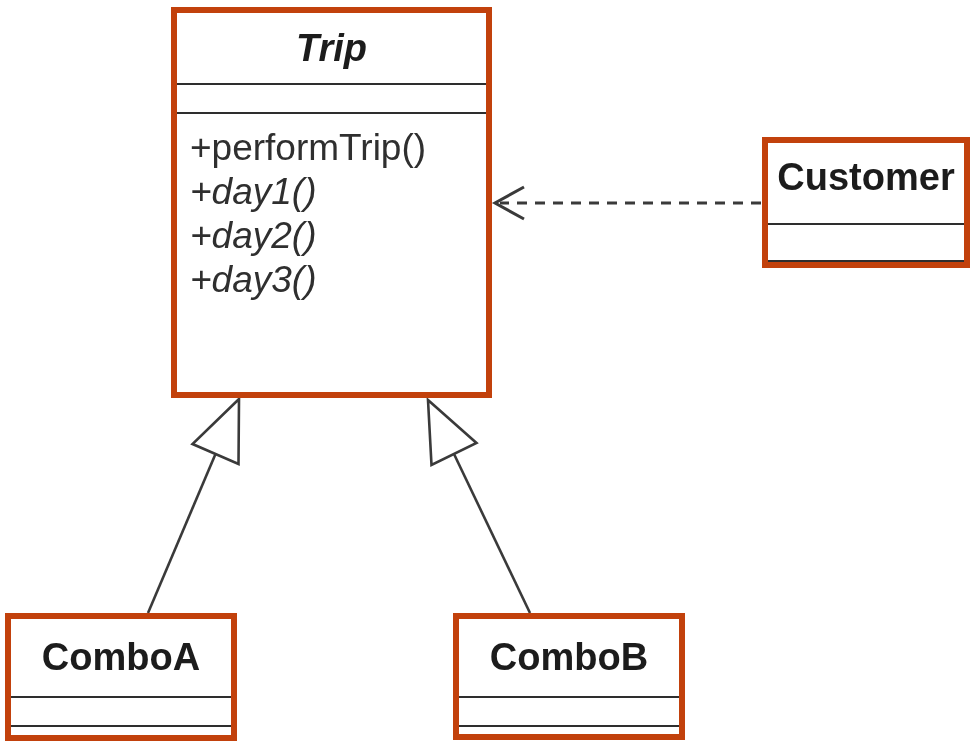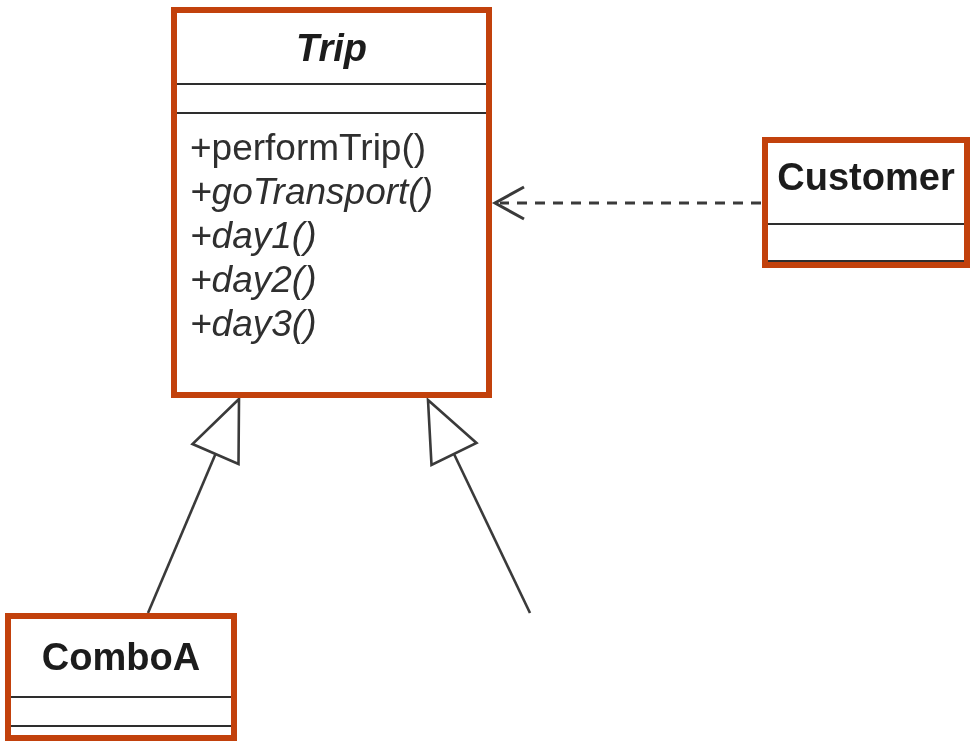--- a/index.html
+++ b/index.html
@@ -115,33 +115,37 @@
       <line class="conn-line" x1="454" y1="454" x2="530" y2="613"></line>
       <path class="hollow-triangle" d="M 428 400 L 476.5 443 L 431.5 465 Z"></path>
     </g>
   </svg>
 
   <div class="uml-class trip">
     <div class="title italic">Trip</div>
     <div class="compartment attrs"></div>
     <div class="compartment methods">
       <div class="method-row">+performTrip()</div>
-      <div class="method-row italic">+goTransport()</div>
       <div class="method-row italic">+day1()</div>
       <div class="method-row italic">+day2()</div>
       <div class="method-row italic">+day3()</div>
     </div>
   </div>
 
   <div class="uml-class customer">
     <div class="title">Customer</div>
     <div class="compartment attrs"></div>
     <div class="compartment ops"></div>
   </div>
 
   <div class="uml-class comboA">
     <div class="title">ComboA</div>
     <div class="compartment attrs"></div>
     <div class="compartment ops"></div>
   </div>
 
+  <div class="uml-class comboB">
+    <div class="title">ComboB</div>
+    <div class="compartment attrs"></div>
+    <div class="compartment ops"></div>
+  </div>
 
 </div>
 
 </body></html>

